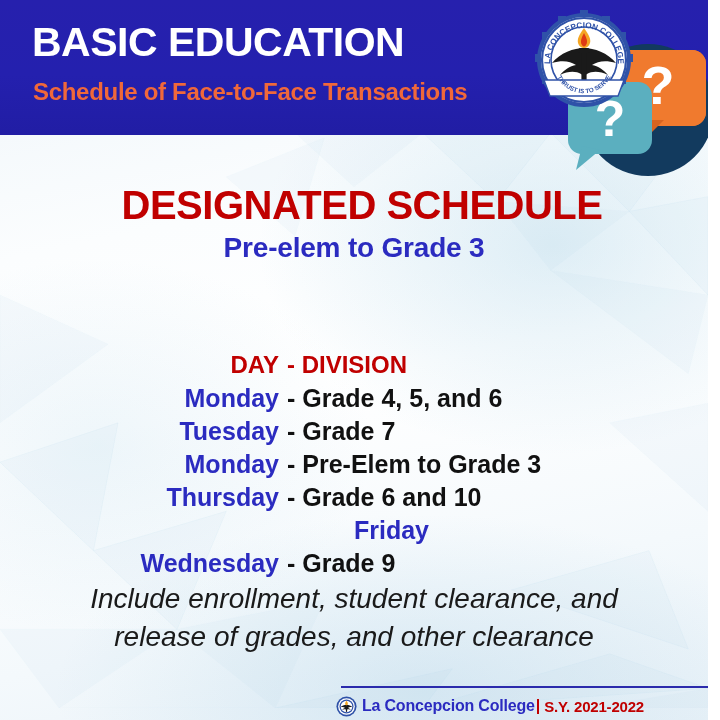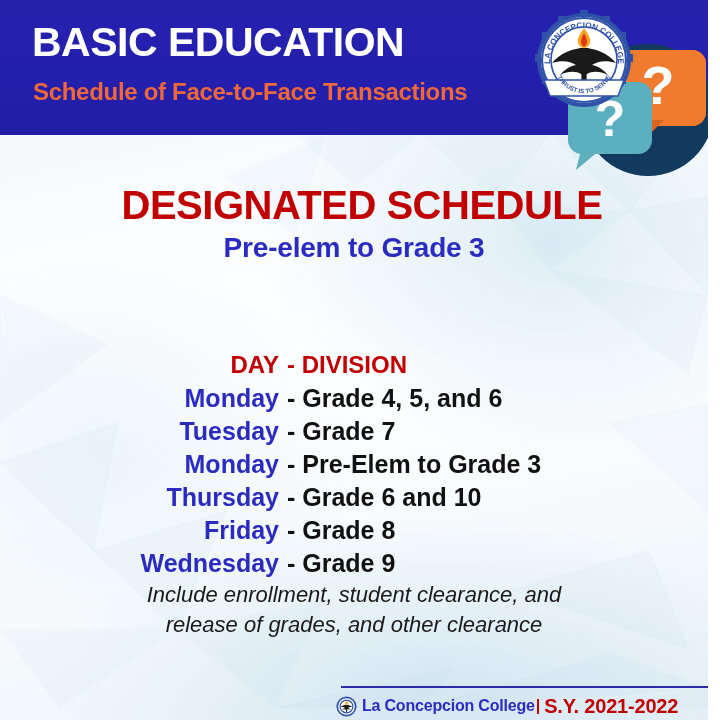--- a/index.html
+++ b/index.html
@@ -152,21 +152,21 @@
     color: #c00000;
     font-size: 24px;
   }
 
   .note {
     position: absolute;
     left: 0;
     right: 0;
     top: 580px;
     text-align: center;
-    font-size: 22px;
+    font-size: 28px;
     font-style: italic;
     color: #1a1a1a;
     line-height: 1.35;
     z-index: 4;
   }
   .note span { display: block; }
 
   
   .footer-rule {
     position: absolute;
@@ -200,21 +200,21 @@
     letter-spacing: -0.2px;
     white-space: nowrap;
   }
   .footer-sep {
     font-size: 16px;
     font-weight: bold;
     color: #c00000;
     margin: 0 4px 0 1px;
   }
   .footer-sy {
-    font-size: 20px;
+    font-size: 15px;
     font-weight: bold;
     color: #c00000;
     letter-spacing: -0.2px;
     white-space: nowrap;
   }
 </style>
 </head>
 <body>
 
 <div id="poster">
@@ -349,21 +349,20 @@
     <div class="sched-row">
       <div class="sched-day">Monday</div>
       <div class="sched-div">- Pre-Elem to Grade 3</div>
     </div>
     <div class="sched-row">
       <div class="sched-day">Thursday</div>
       <div class="sched-div">- Grade 6 and 10</div>
     </div>
     <div class="sched-row">
       <div class="sched-day">Friday</div>
-      <div class="sched-div">- Grade 8</div>
     </div>
     <div class="sched-row">
       <div class="sched-day">Wednesday</div>
       <div class="sched-div">- Grade 9</div>
     </div>
   </div>
 
   <div class="note">
     <span>Include enrollment, student clearance, and</span>
     <span>release of grades, and other clearance</span>

